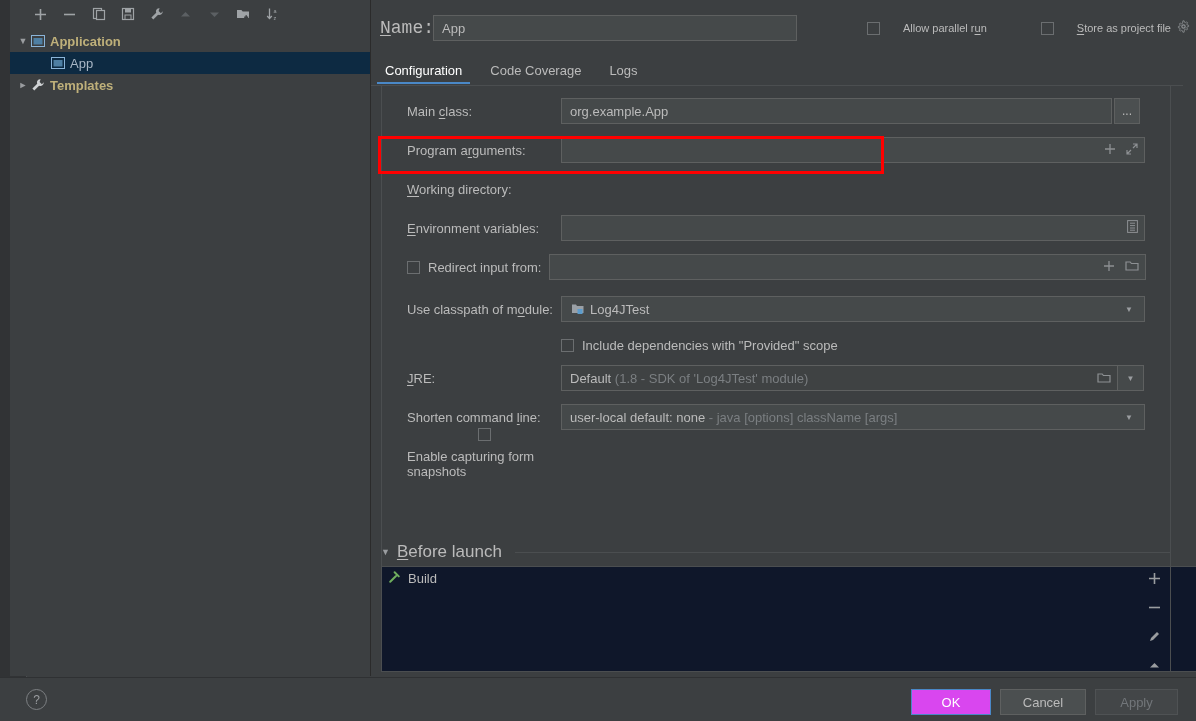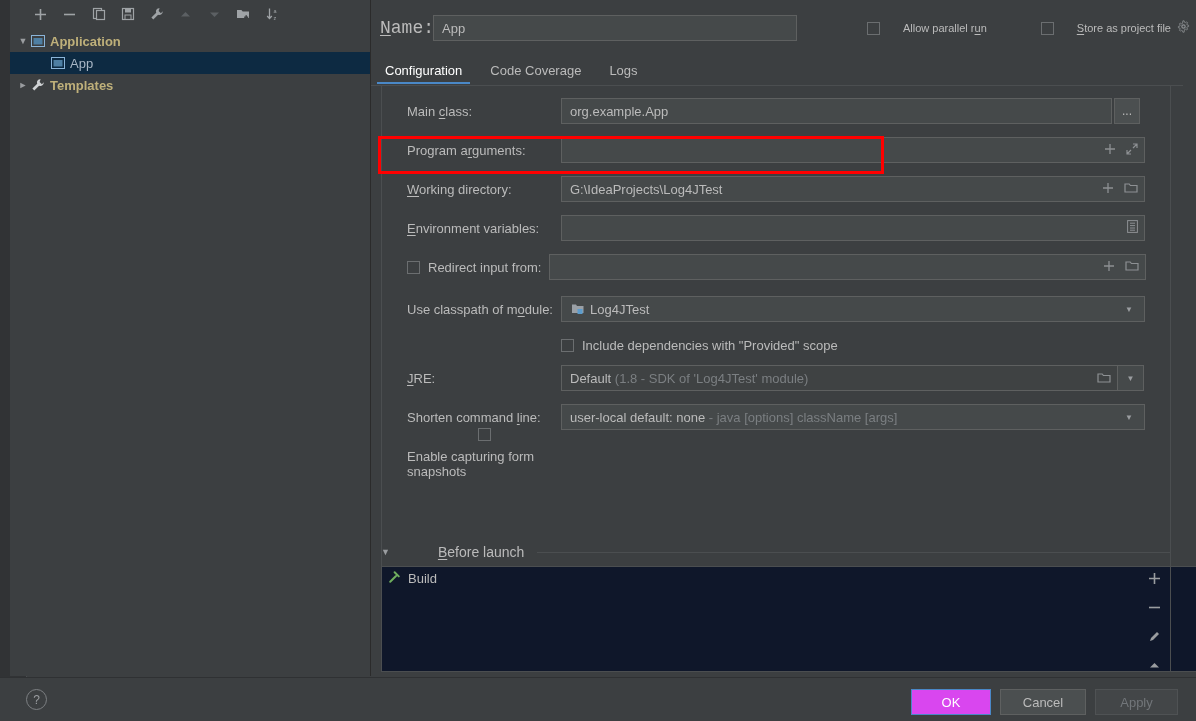--- a/index.html
+++ b/index.html
@@ -88,21 +88,21 @@
   .chk-row{display:flex;align-items:center;gap:8px;font-size:13px;}
 
   .underline{text-decoration:underline;text-underline-offset:2px;}
 
   
   .annot{position:absolute;border:3px solid #ff0000;box-sizing:border-box;pointer-events:none;}
 
   
   .bl-header{position:absolute;left:10px;top:541px;width:790px;height:22px;display:flex;align-items:center;gap:7px;}
   .bl-tw{color:#9a9da0;font-size:9px;}
-  .bl-title{font-size:14px;color:#bbbbbb;margin-left:41px;}
+  .bl-title{font-size:17px;color:#bbbbbb;}
   .bl-line{flex:1;height:1px;background:#4b4e50;margin-left:6px;}
   .bl-list{position:absolute;left:10px;top:566px;width:889px;height:106px;
     border:1px solid #4b4e50;box-sizing:border-box;background:#0f172a;}
   .bl-item{height:22px;display:flex;align-items:center;gap:6px;padding-left:6px;font-size:13px;color:#bbbbbb;}
   .bl-side{position:absolute;left:767px;top:566px;width:33px;height:106px;
     border:1px solid #4b4e50;border-left:none;box-sizing:border-box;
     display:flex;flex-direction:column;align-items:center;padding-top:5px;gap:13px;color:#9a9da0;}
 
   
   .bottom{position:absolute;left:0;top:677px;width:1196px;height:44px;background:#3c3f41;
@@ -291,35 +291,20 @@
                 <svg width="12" height="12" viewBox="0 0 12 12">
                     <path d="M7 1h4v4M11 1L7 5M5 11H1V7M1 11l4-4" stroke="currentColor" stroke-width="1.2" fill="none"></path>
                   </svg>
               </span>
             </span>
           </div>
         </div>
 
         <div class="row">
           <span class="lbl"><span class="underline">W</span>orking directory:</span>
-          <div class="field" style="width:584px">
-            <span class="field-txt">G:\IdeaProjects\Log4JTest</span>
-            <span class="right-ico">
-              <span>
-                <svg width="12" height="12" viewBox="0 0 12 12">
-                    <path d="M6 1v10M1 6h10" stroke="currentColor" stroke-width="1.3"></path>
-                  </svg>
-              </span>
-              <span>
-                <svg width="14" height="12" viewBox="0 0 14 12">
-                    <path d="M1 2h4.2l1.2 1.5H13V10H1z" fill="none" stroke="currentColor" stroke-width="1.2"></path>
-                  </svg>
-              </span>
-            </span>
-          </div>
         </div>
 
         <div class="row">
           <span class="lbl"><span class="underline">E</span>nvironment variables:</span>
           <div class="field" style="width:584px">
             <span class="field-txt"></span>
             <span class="right-ico">
               <span>
                 <svg width="11" height="13" viewBox="0 0 11 13">
                     <rect x="0.6" y="0.6" width="9.8" height="11.8" fill="none" stroke="currentColor" stroke-width="1"></rect>

